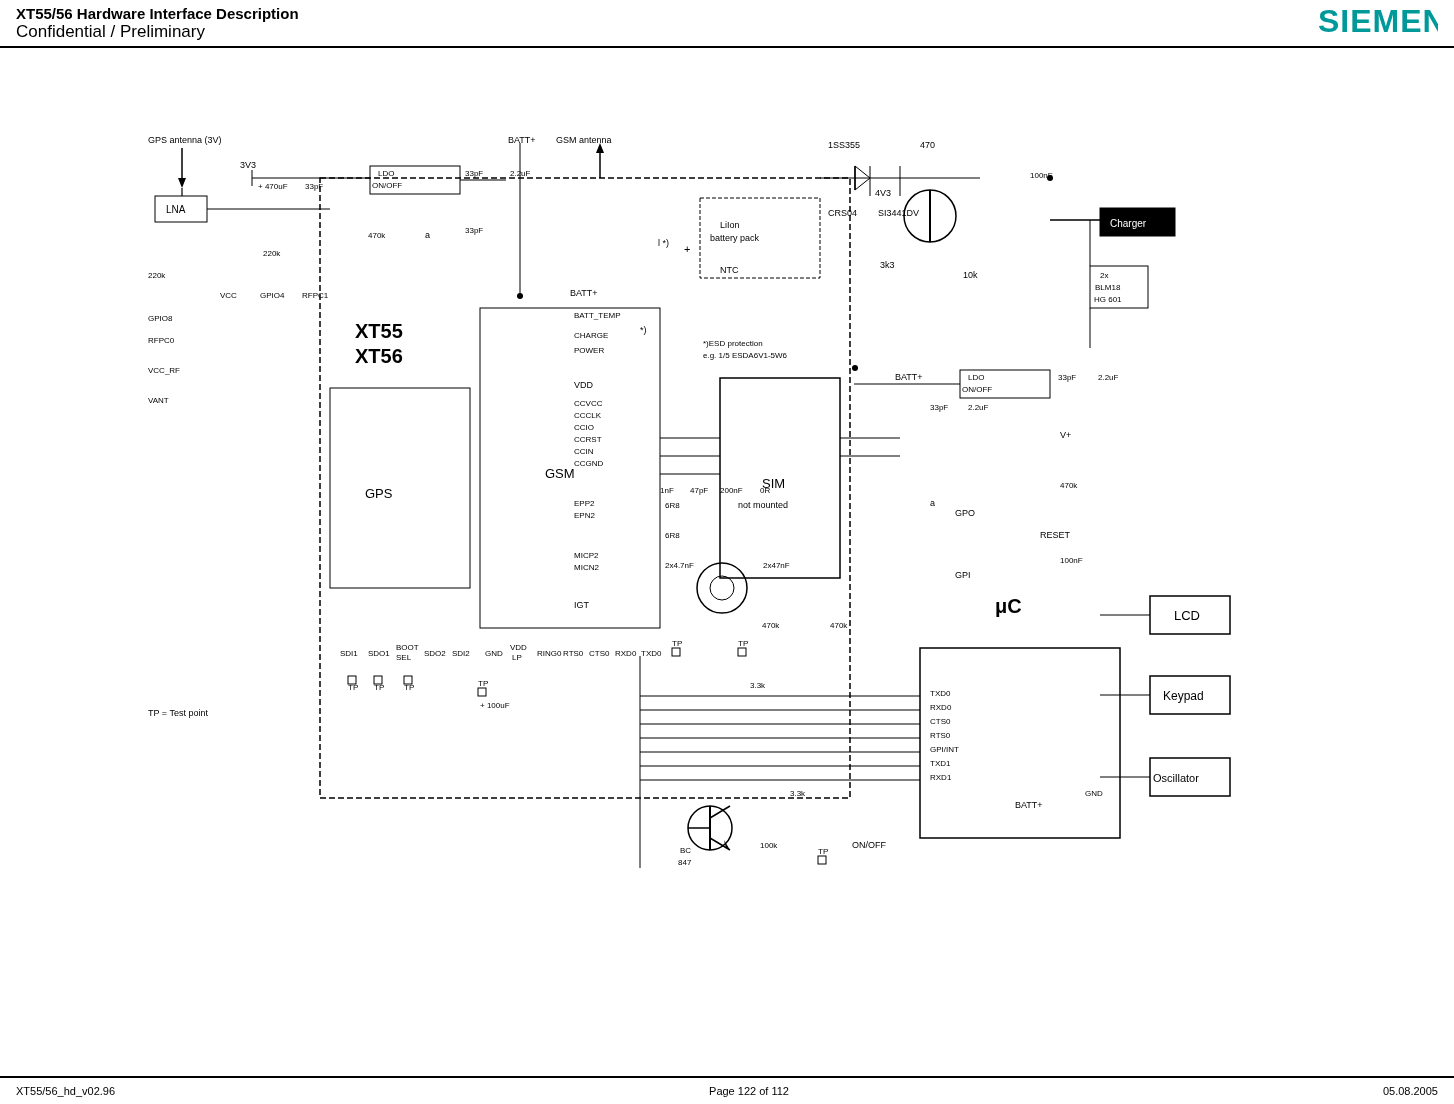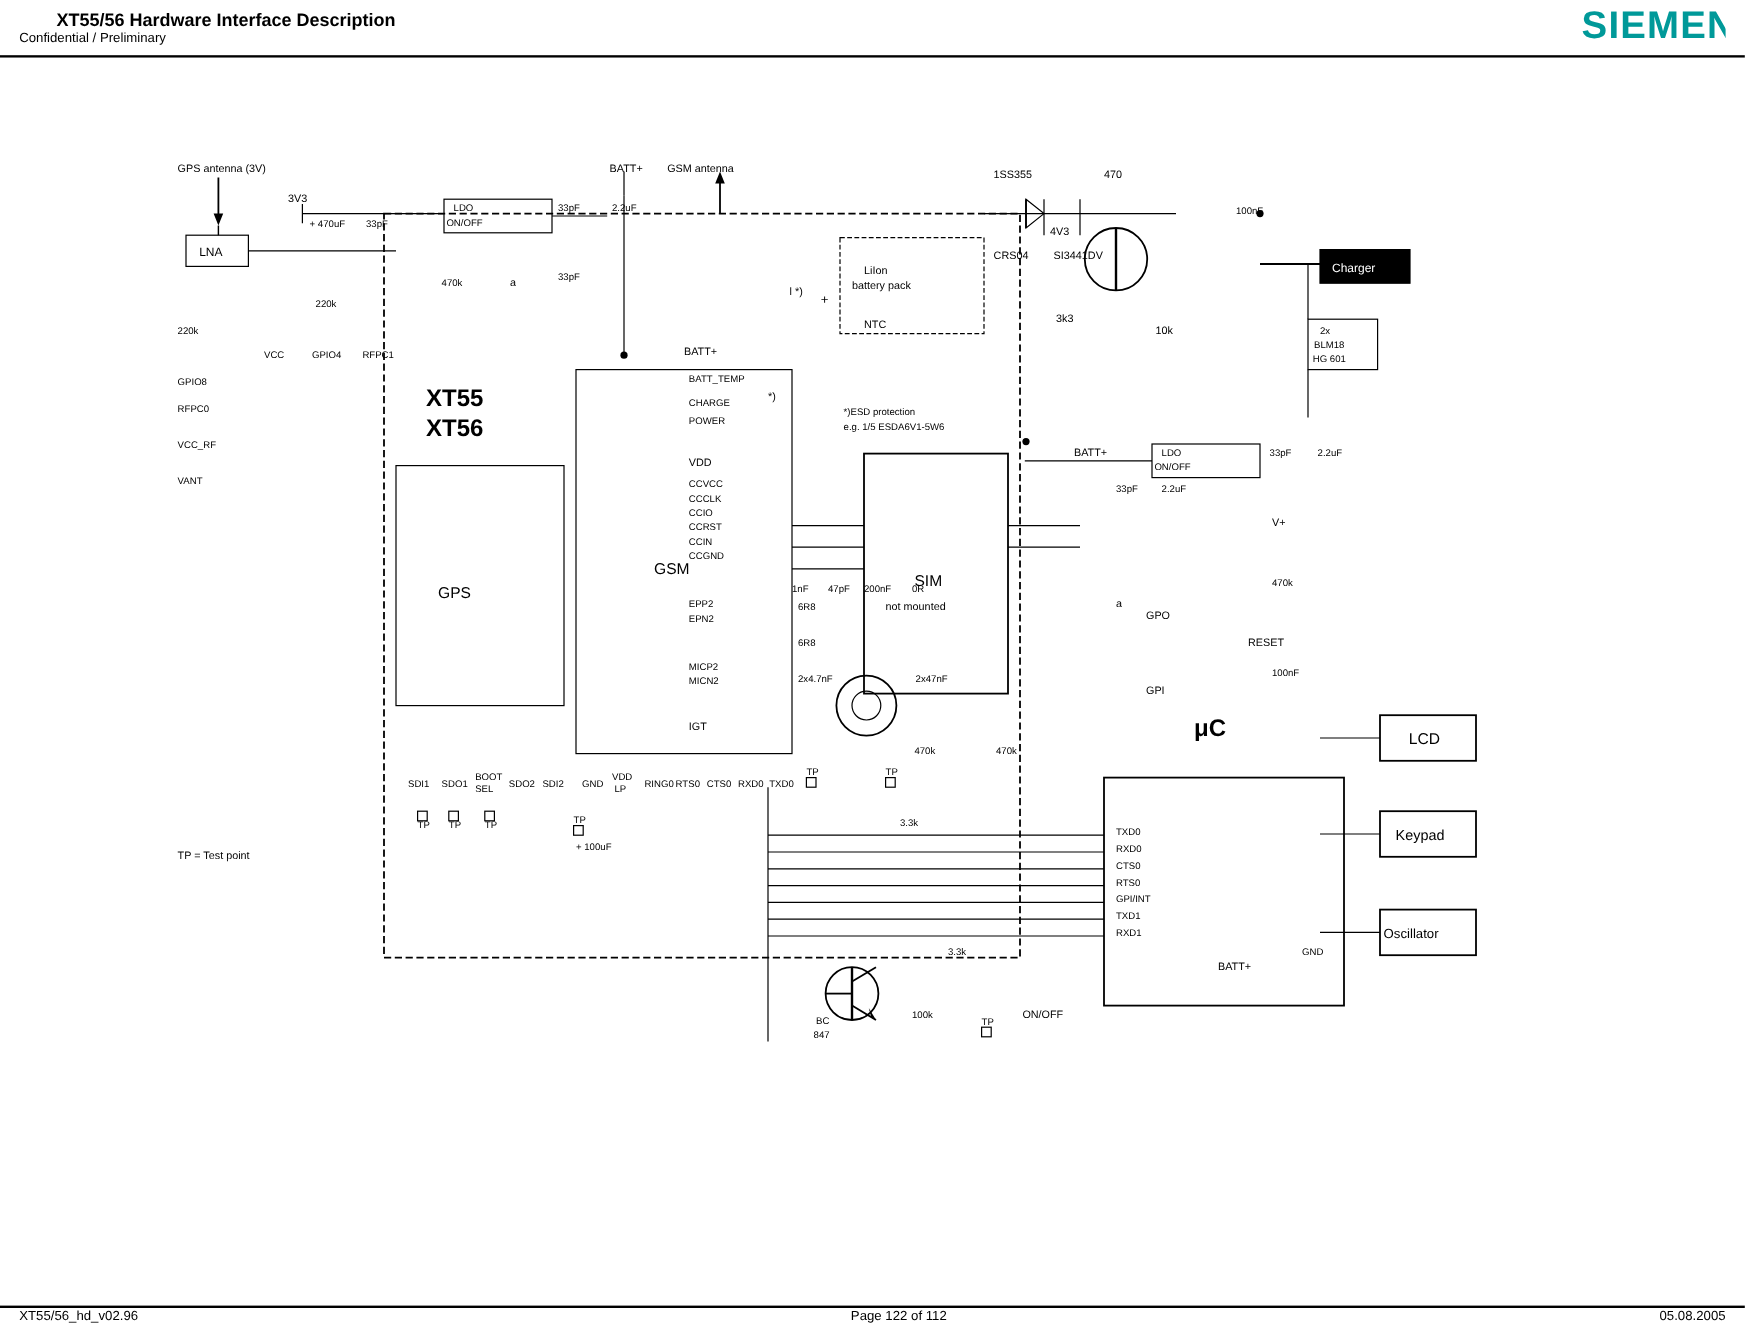--- a/index.html
+++ b/index.html
@@ -26,37 +26,36 @@
       padding: 0 16px;
     }
     #header-left {
       display: flex;
       flex-direction: column;
       justify-content: center;
     }
     #header-title {
       font-size: 15px;
       font-weight: bold;
-      margin-left: 31px;
     }
     #header-subtitle {
-      font-size: 11px;
+      font-size: 17px;
     }
     #siemens-logo {
       font-size: 26px;
       font-weight: bold;
       letter-spacing: 2px;
       color: #009999;
     }
 
     
     #footer {
       position: absolute;
       bottom: 0; left: 0; right: 0;
-      height: 16px;
+      height: 28px;
       border-top: 2px solid #000;
       display: flex;
       align-items: center;
       justify-content: space-between;
       padding: 0 16px;
       font-size: 11px;
     }
 
     
     #diagram-area {

